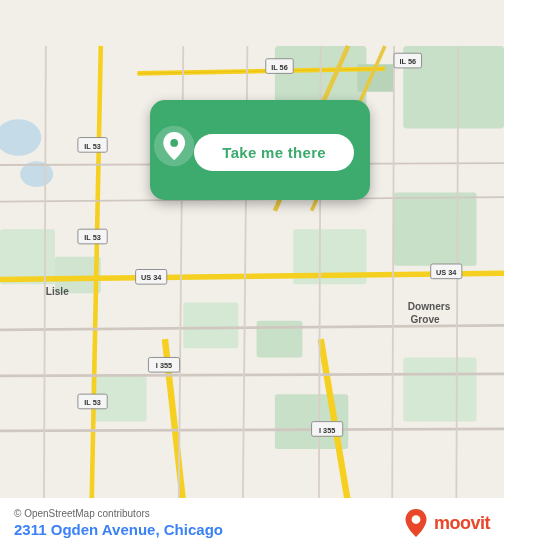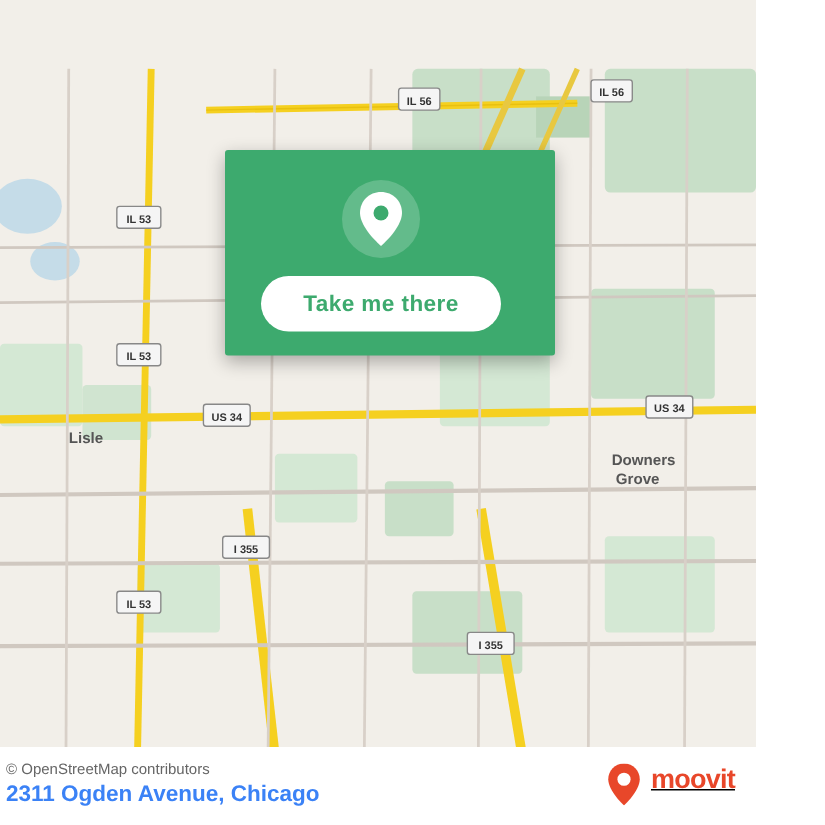--- a/index.html
+++ b/index.html
@@ -29,24 +29,24 @@
       background-color: #f2efe9;
     }
 
     
     .location-card {
       position: absolute;
       top: 100px;
       left: 150px;
       width: 220px;
       background: #3daa6e;
-      border-radius: 2px;
+      border-radius: 15px;
       padding: 20px 16px 16px 4px;
       display: flex;
-      flex-direction: column;
+      flex-direction: row;
       align-items: center;
       box-shadow: 0 4px 12px rgba(0,0,0,0.3);
       z-index: 10;
     }
 
     .pin-icon {
       width: 52px;
       height: 52px;
       margin-bottom: 12px;
     }
@@ -64,21 +64,21 @@
       white-space: nowrap;
     }
 
     
     .bottom-bar {
       position: absolute;
       bottom: 0;
       left: 0;
       width: 100%;
       background: white;
-      padding: 10px 14px 12px 4px;
+      padding: 10px 14px 12px 14px;
       display: flex;
       align-items: center;
       justify-content: space-between;
       z-index: 20;
     }
 
     .bottom-left {
       display: flex;
       flex-direction: column;
       gap: 2px;
@@ -90,22 +90,22 @@
     }
 
     .address-text {
       font-size: 15px;
       font-weight: 600;
       color: #3b82f6;
     }
 
     .moovit-logo {
       display: flex;
+      align-items: center;
       gap: 4px;
-      text-decoration: underline;
     }
 
     .moovit-pin {
       width: 28px;
       height: 28px;
     }
 
     .moovit-text {
       font-size: 18px;
       font-weight: bold;

